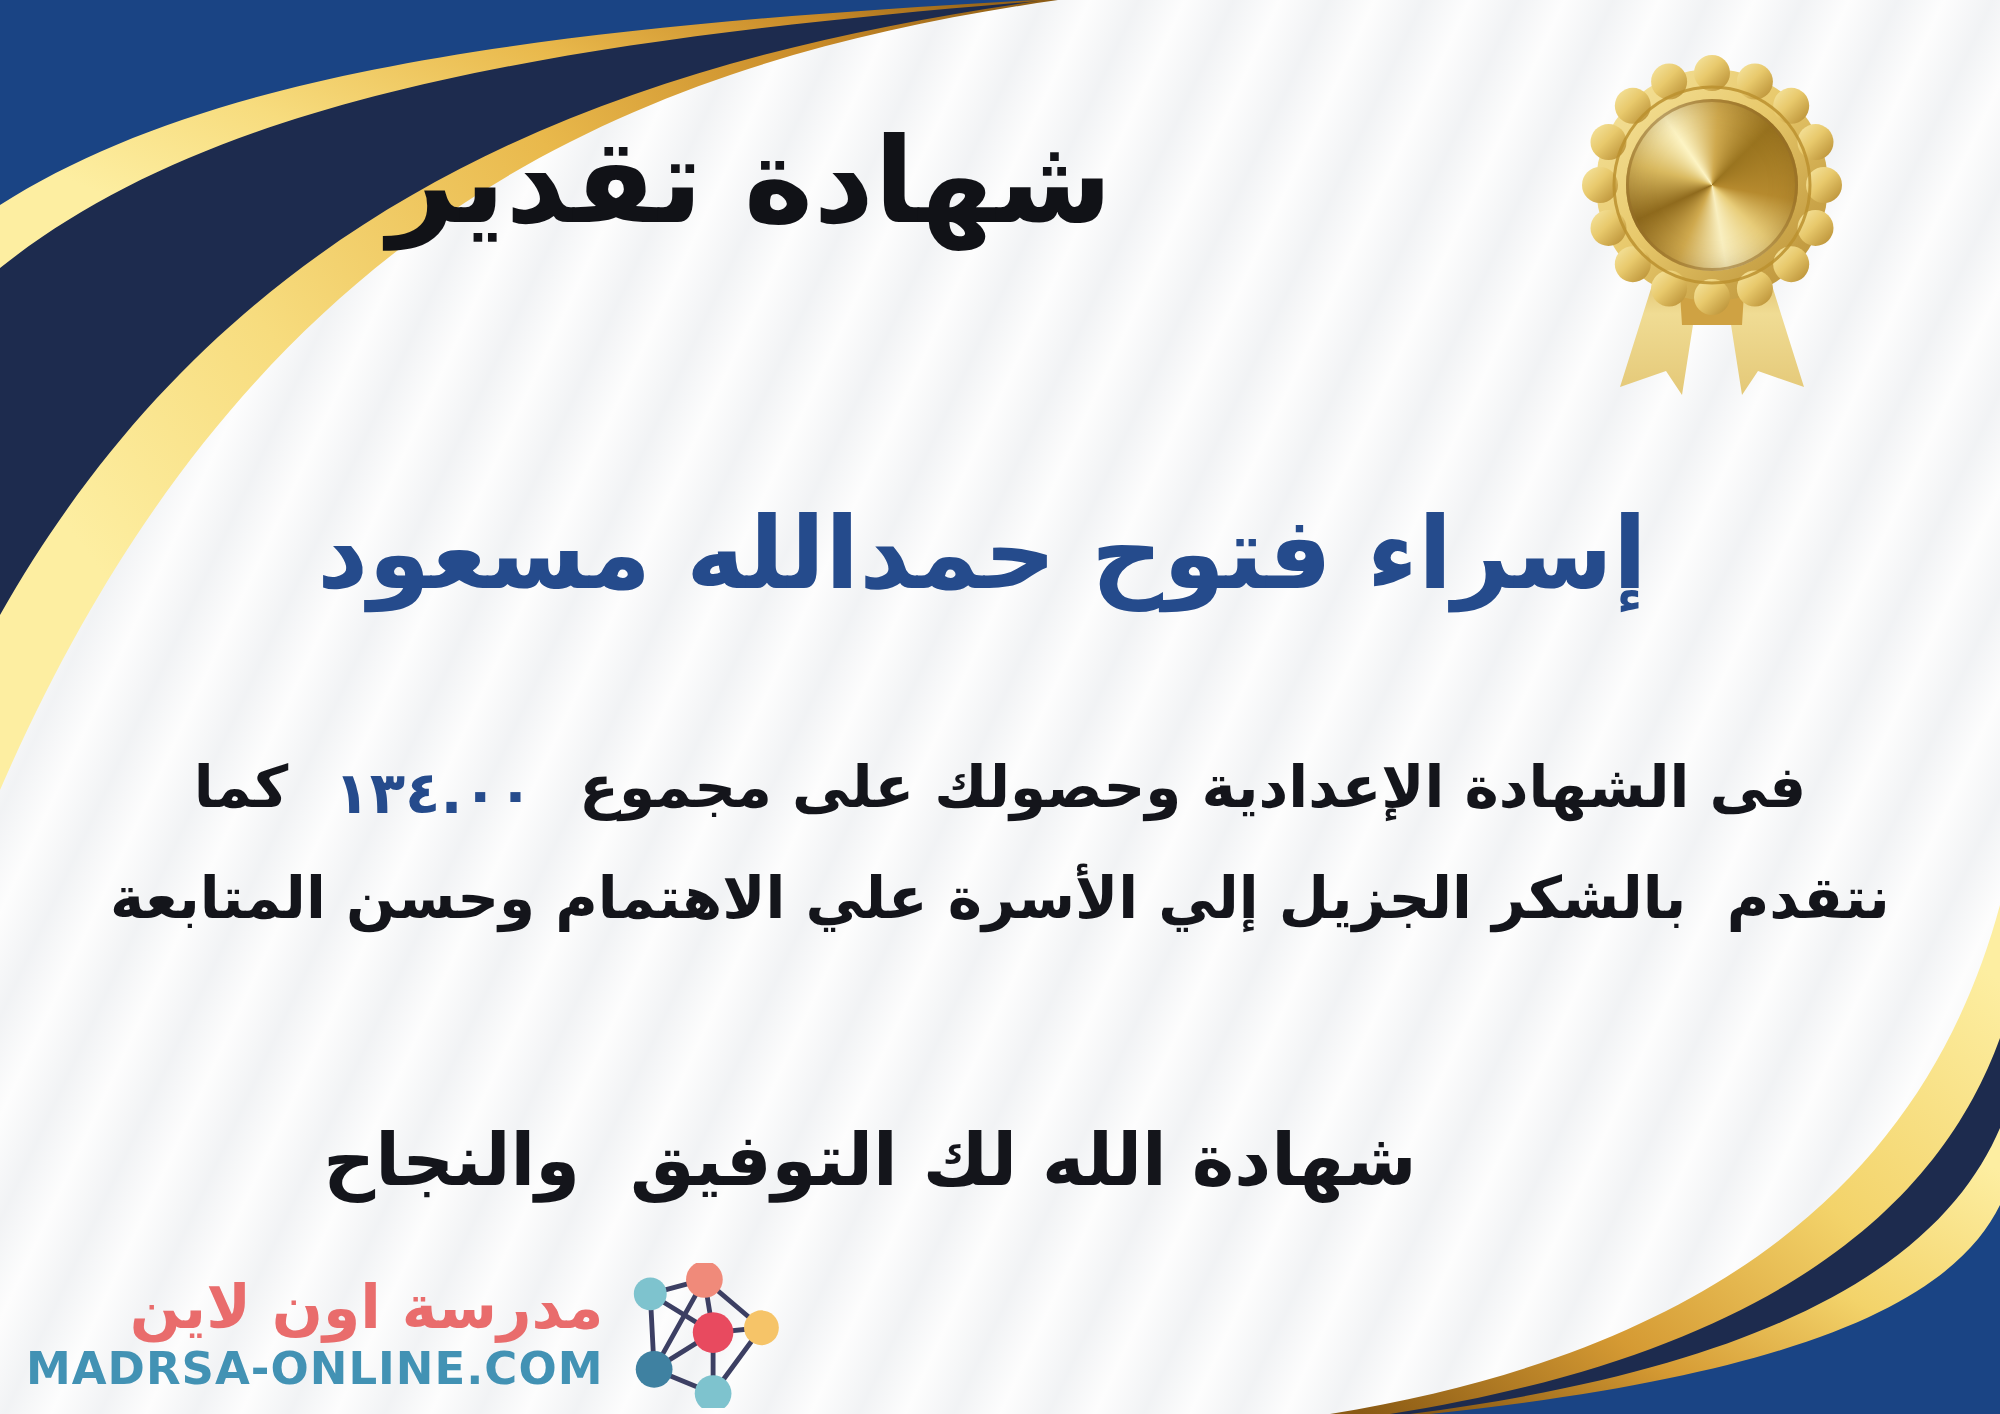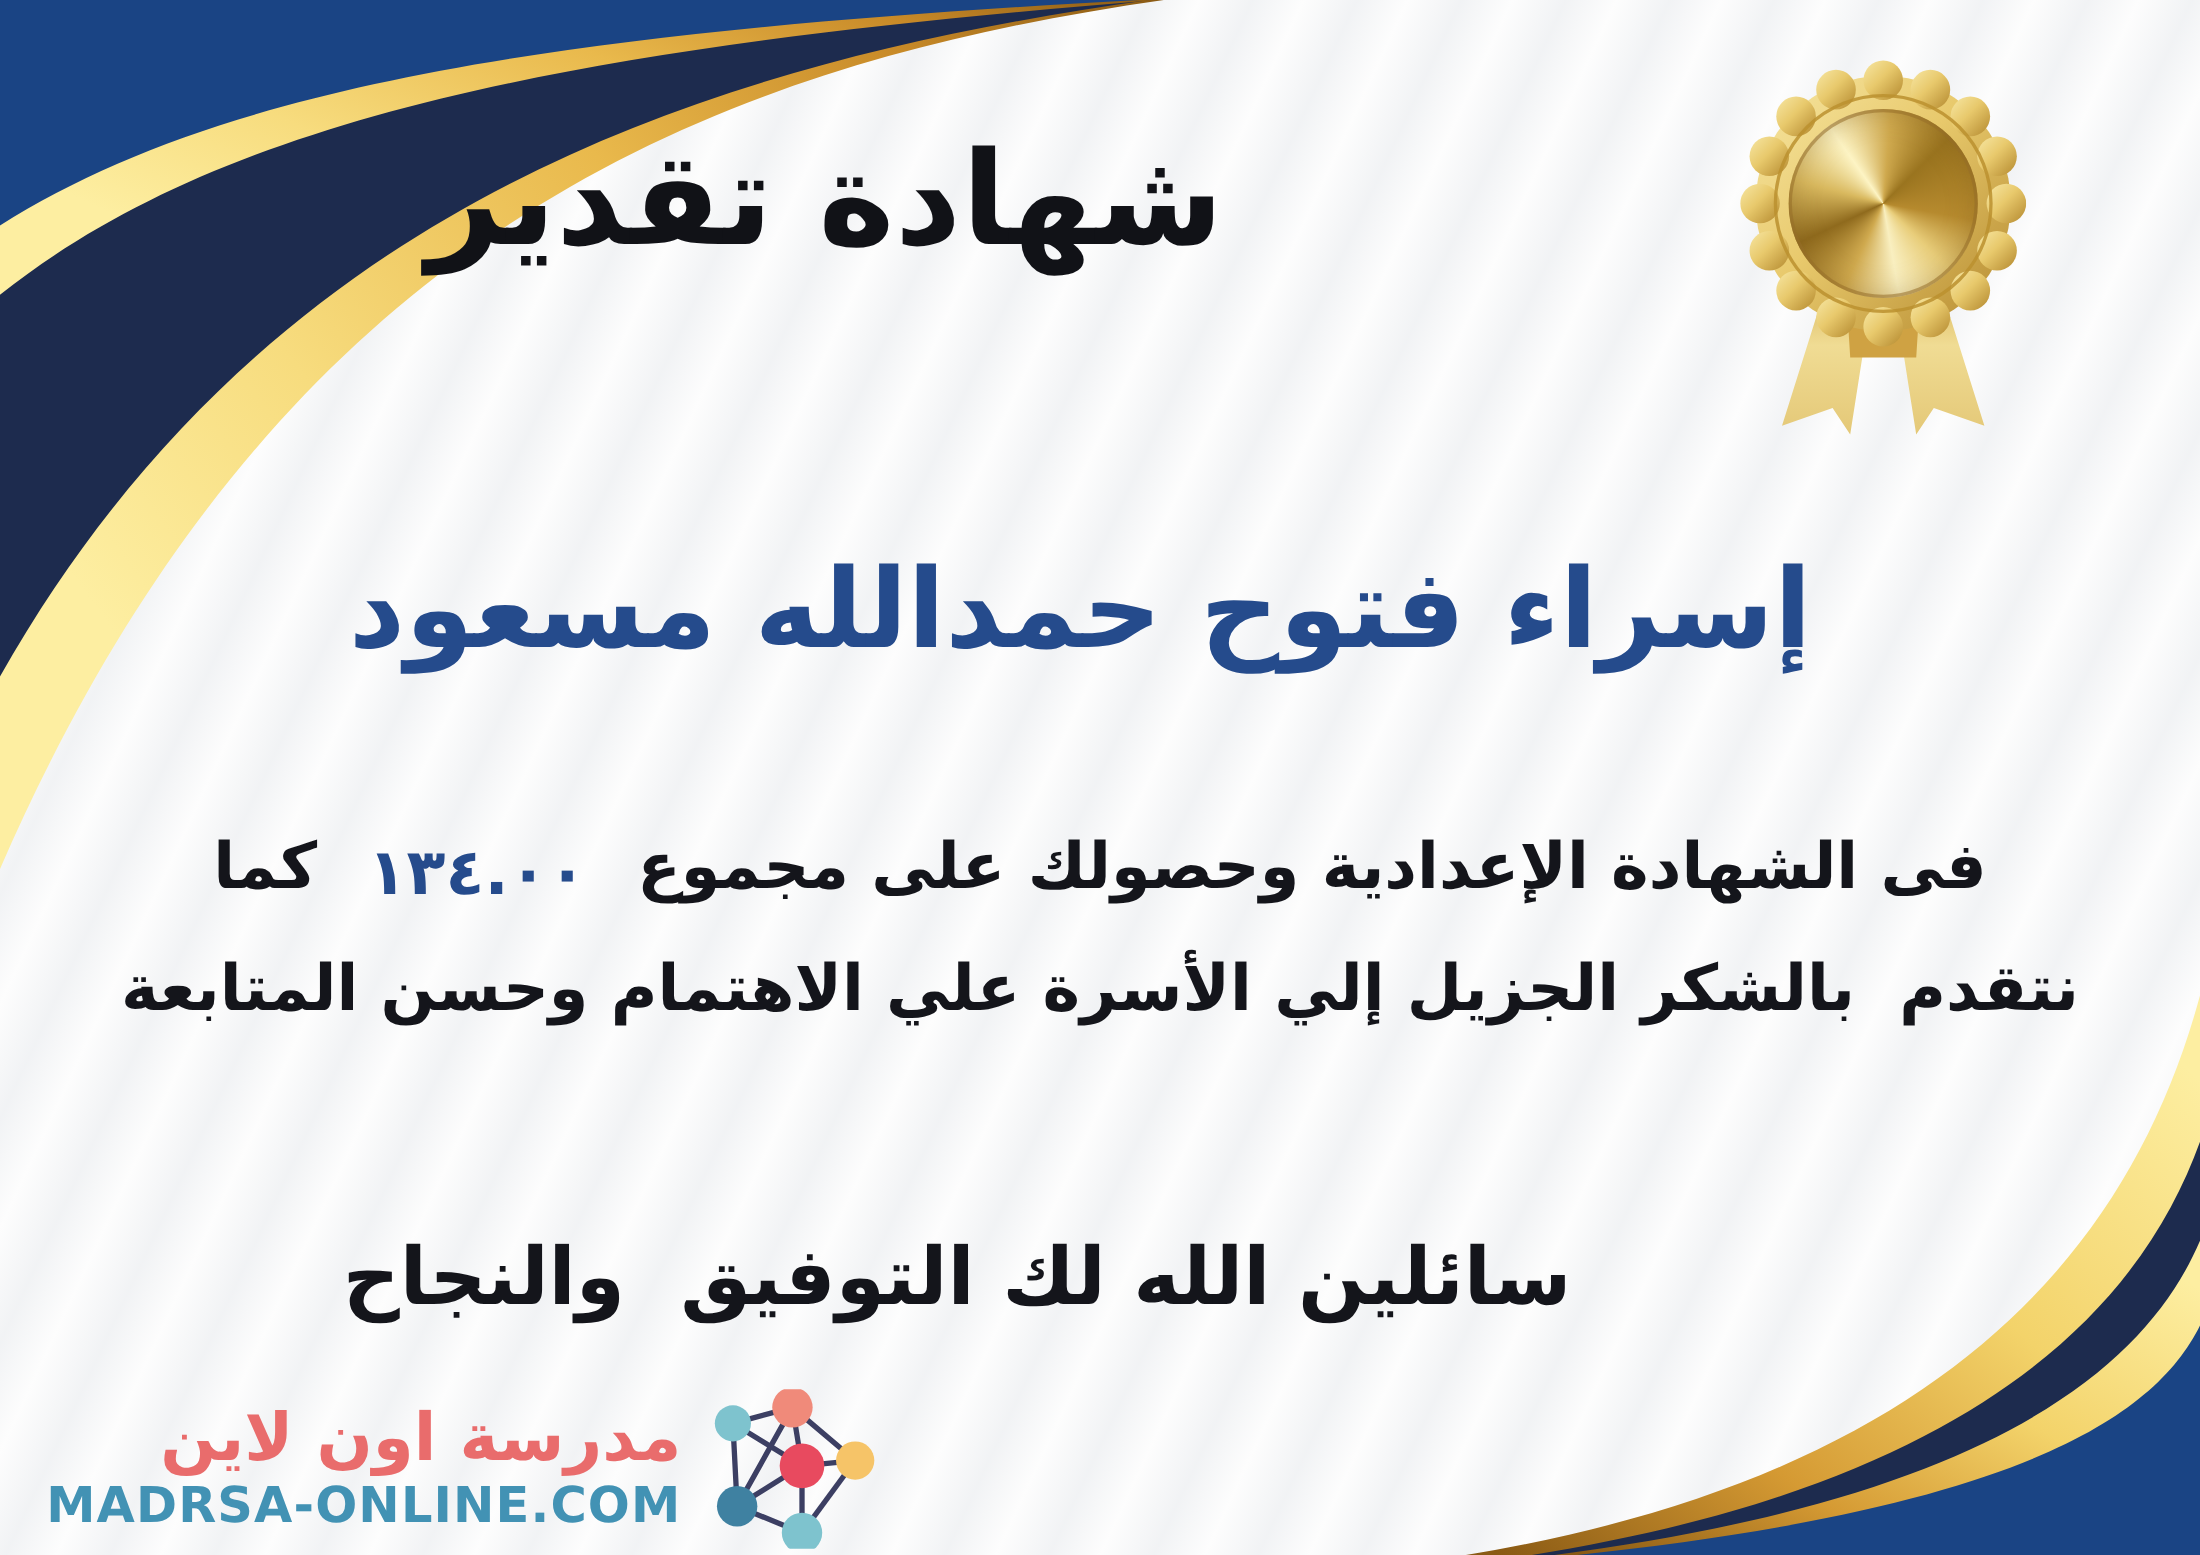--- a/index.html
+++ b/index.html
@@ -47,21 +47,20 @@
     background:conic-gradient(from 100deg,
       #b68a2e,#e8cd7a 35deg,#f9efc0 70deg,#cfa94e 105deg,#8f6a1d 145deg,
       #d9b95f 185deg,#fdf4c4 225deg,#cfa94e 265deg,#9a741f 305deg,#b68a2e 360deg);
     box-shadow:inset 0 0 0 3px rgba(150,110,40,.55), inset 0 0 26px rgba(120,85,25,.35);
   }
 
   
   .logo{
     position:absolute;left:26px;bottom:6px;display:flex;align-items:center;gap:16px;
     direction:ltr;
-    margin-left:16px;
   }
   .logo-texts{display:flex;flex-direction:column;align-items:flex-end;}
   .logo-ar{font-size:60px;font-weight:bold;color:#e96c6c;direction:rtl;line-height:66px;}
   .logo-domain{font-size:45px;font-weight:bold;color:#4292b4;letter-spacing:1px;line-height:58px;}
 </style>
 </head>
 <body>
 
 <div class="page">
 
@@ -138,21 +137,21 @@
 
   <div class="title">شهادة تقدير</div>
 
   <div class="name">إسراء فتوح حمدالله مسعود</div>
 
   <div class="body-text">
     <div class="body-line"><span>فى الشهادة الإعدادية وحصولك على مجموع</span><span class="score">١٣٤.٠٠</span><span>كما</span></div>
     <div class="body-line">نتقدم  بالشكر الجزيل إلي الأسرة علي الاهتمام وحسن المتابعة</div>
   </div>
 
-  <div class="closing">سائلين الله لك التوفيق  والنجاح</div>
+  <div class="closing">شهادة الله لك التوفيق  والنجاح</div>
 
   <div class="logo">
     <div class="logo-texts">
       <div class="logo-ar">مدرسة اون لاين</div>
       <div class="logo-domain">MADRSA-ONLINE.COM</div>
     </div>
     <svg width="165" height="145" viewBox="0 0 170 150" aria-hidden="true">
       <g stroke="#3c3f63" stroke-width="5" stroke-linecap="round">
         <line x1="32" y1="32" x2="88" y2="17"></line>
         <line x1="32" y1="32" x2="97" y2="72"></line>

